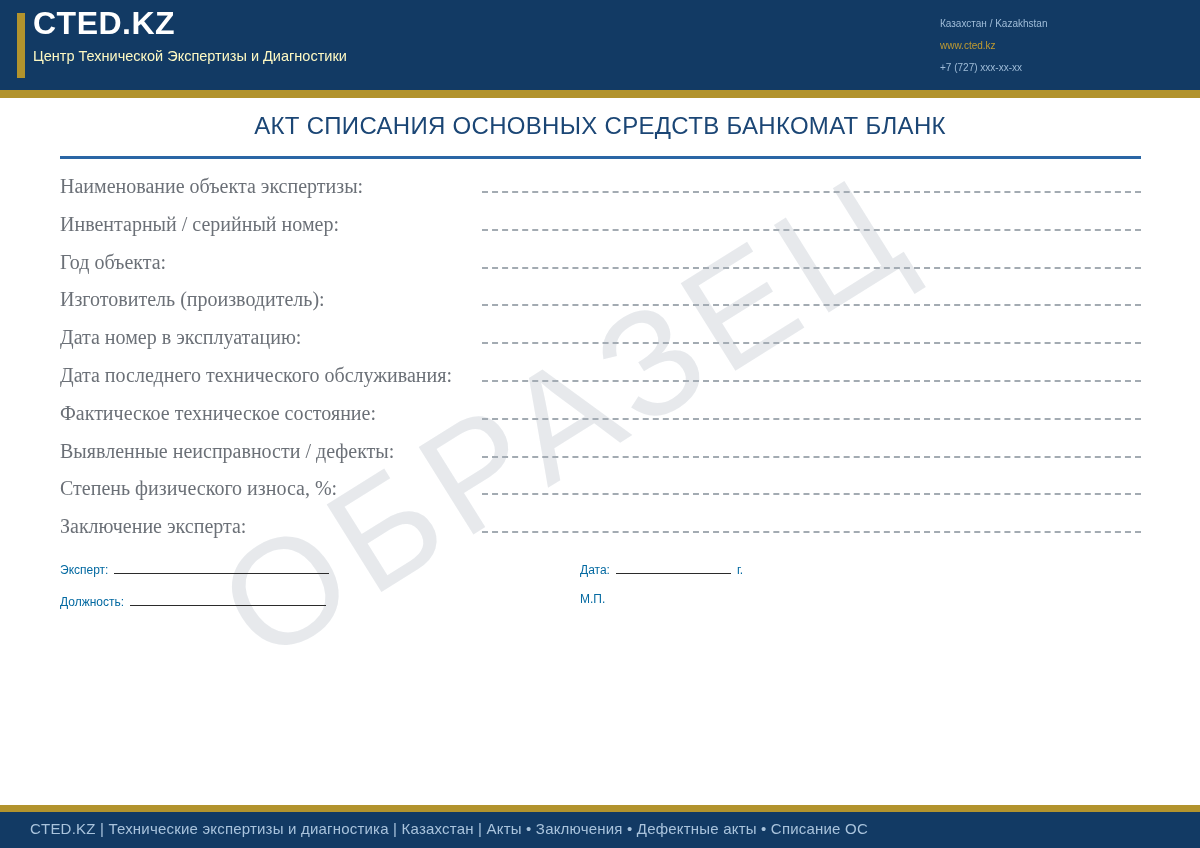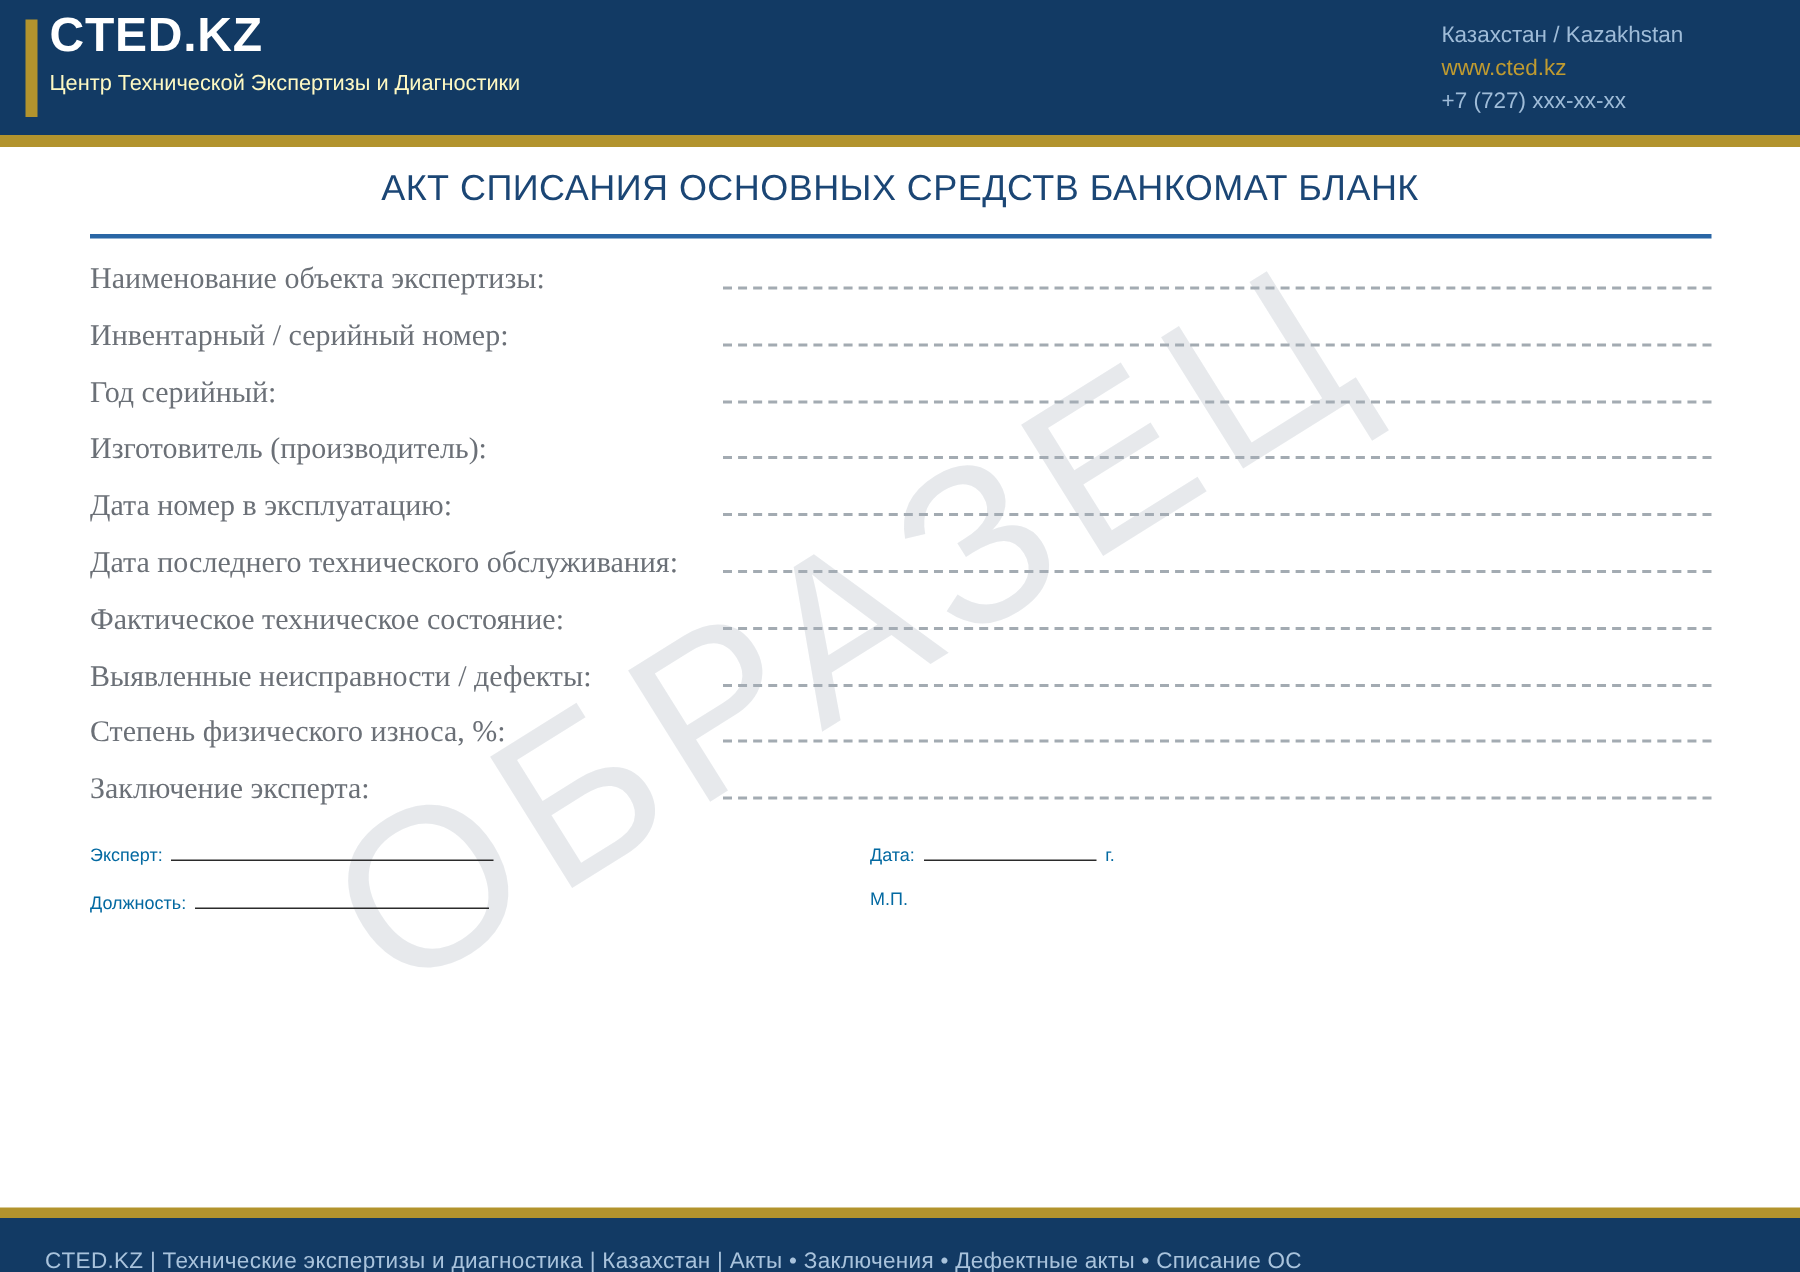--- a/index.html
+++ b/index.html
@@ -5,21 +5,21 @@
   html,body { margin:0; padding:0; background:#fff; }
   .page {
     position:relative; width:1200px; height:848px; overflow:hidden;
     background:#ffffff; font-family:"Liberation Sans", sans-serif;padding-left:48px;
   }
   
   .header { position:absolute; top:0; left:0; width:1200px; height:90px; background:#123a64; }
   .gold-vbar { position:absolute; left:17px; top:13px; width:8px; height:65px; background:#b2932d; }
   .logo { position:absolute; left:33px; top:5px; font-size:32px; font-weight:bold; color:#ffffff; letter-spacing:0.5px; }
   .tagline { position:absolute; left:33px; top:48px; font-size:14.5px; color:#fef9c3; }
-  .contact { position:absolute; left:961px; top:13px; font-size:15px; line-height:22px; color:#9fbcd8; }
+  .contact { position:absolute; left:940px; top:13px; font-size:10px; line-height:22px; color:#9fbcd8; }
   .contact .website { color:#c09b30; text-decoration:none; cursor:pointer; }
   .gold-strip { position:absolute; top:90px; left:0; width:1200px; height:8px; background:#b2932d; }
   
   .doc-title { position:absolute; top:112px; left:0; width:1200px; text-align:center;
     font-size:24px; color:#1b4675; letter-spacing:0.3px; font-weight:500; }
   .title-rule { position:absolute; top:156px; left:60px; width:1081px; height:3px; background:#2a66a5; }
   
   .fields { position:absolute; top:170px; left:60px; width:1081px; }
   .field-row { position:relative; height:37.8px; }
   .field-label { position:absolute; left:0; top:5px; font-size:20px; color:#6b7077;font-family:Liberation Serif, serif; }
@@ -31,21 +31,21 @@
   
   .signature { position:absolute; left:60px; top:560px; width:1081px; font-size:12px; color:#0369a1; z-index:6; }
   .sig-row { position:relative; height:32px; }
   .sig-left { position:absolute; left:0; top:0; }
   .sig-right { position:absolute; left:520px; top:0; }
   .sig-line { display:inline-block; border-bottom:1.5px solid #2b2b2b; height:13px; margin-left:6px; vertical-align:baseline; }
   .w215 { width:215px; } .w196 { width:196px; } .w115 { width:115px; margin-right:6px; }
   
   .footer-gold { position:absolute; top:805px; left:0; width:1200px; height:7px; background:#b2932d; }
   .footer { position:absolute; top:812px; left:0; width:1200px; height:36px; background:#123a64; }
-  .footer-text { position:absolute; left:30px; top:8px; font-size:15px; color:#a9c3dc; letter-spacing:0.2px;margin-top:12px; }
+  .footer-text { position:absolute; left:30px; top:8px; font-size:15px; color:#a9c3dc; letter-spacing:0.2px; }
 </style>
 </head>
 <body>
 
 <div class="page">
 
   <div class="header">
     <div class="gold-vbar"></div>
     <div class="logo">CTED.KZ</div>
     <div class="tagline">Центр Технической Экспертизы и Диагностики</div>
@@ -67,21 +67,21 @@
       <span class="field-label">Наименование объекта экспертизы:</span>
       <span class="field-line"></span>
     </div>
 
     <div class="field-row">
       <span class="field-label">Инвентарный / серийный номер:</span>
       <span class="field-line"></span>
     </div>
 
     <div class="field-row">
-      <span class="field-label">Год серийный:</span>
+      <span class="field-label">Год объекта:</span>
       <span class="field-line"></span>
     </div>
 
     <div class="field-row">
       <span class="field-label">Изготовитель (производитель):</span>
       <span class="field-line"></span>
     </div>
 
     <div class="field-row">
       <span class="field-label">Дата номер в эксплуатацию:</span>

